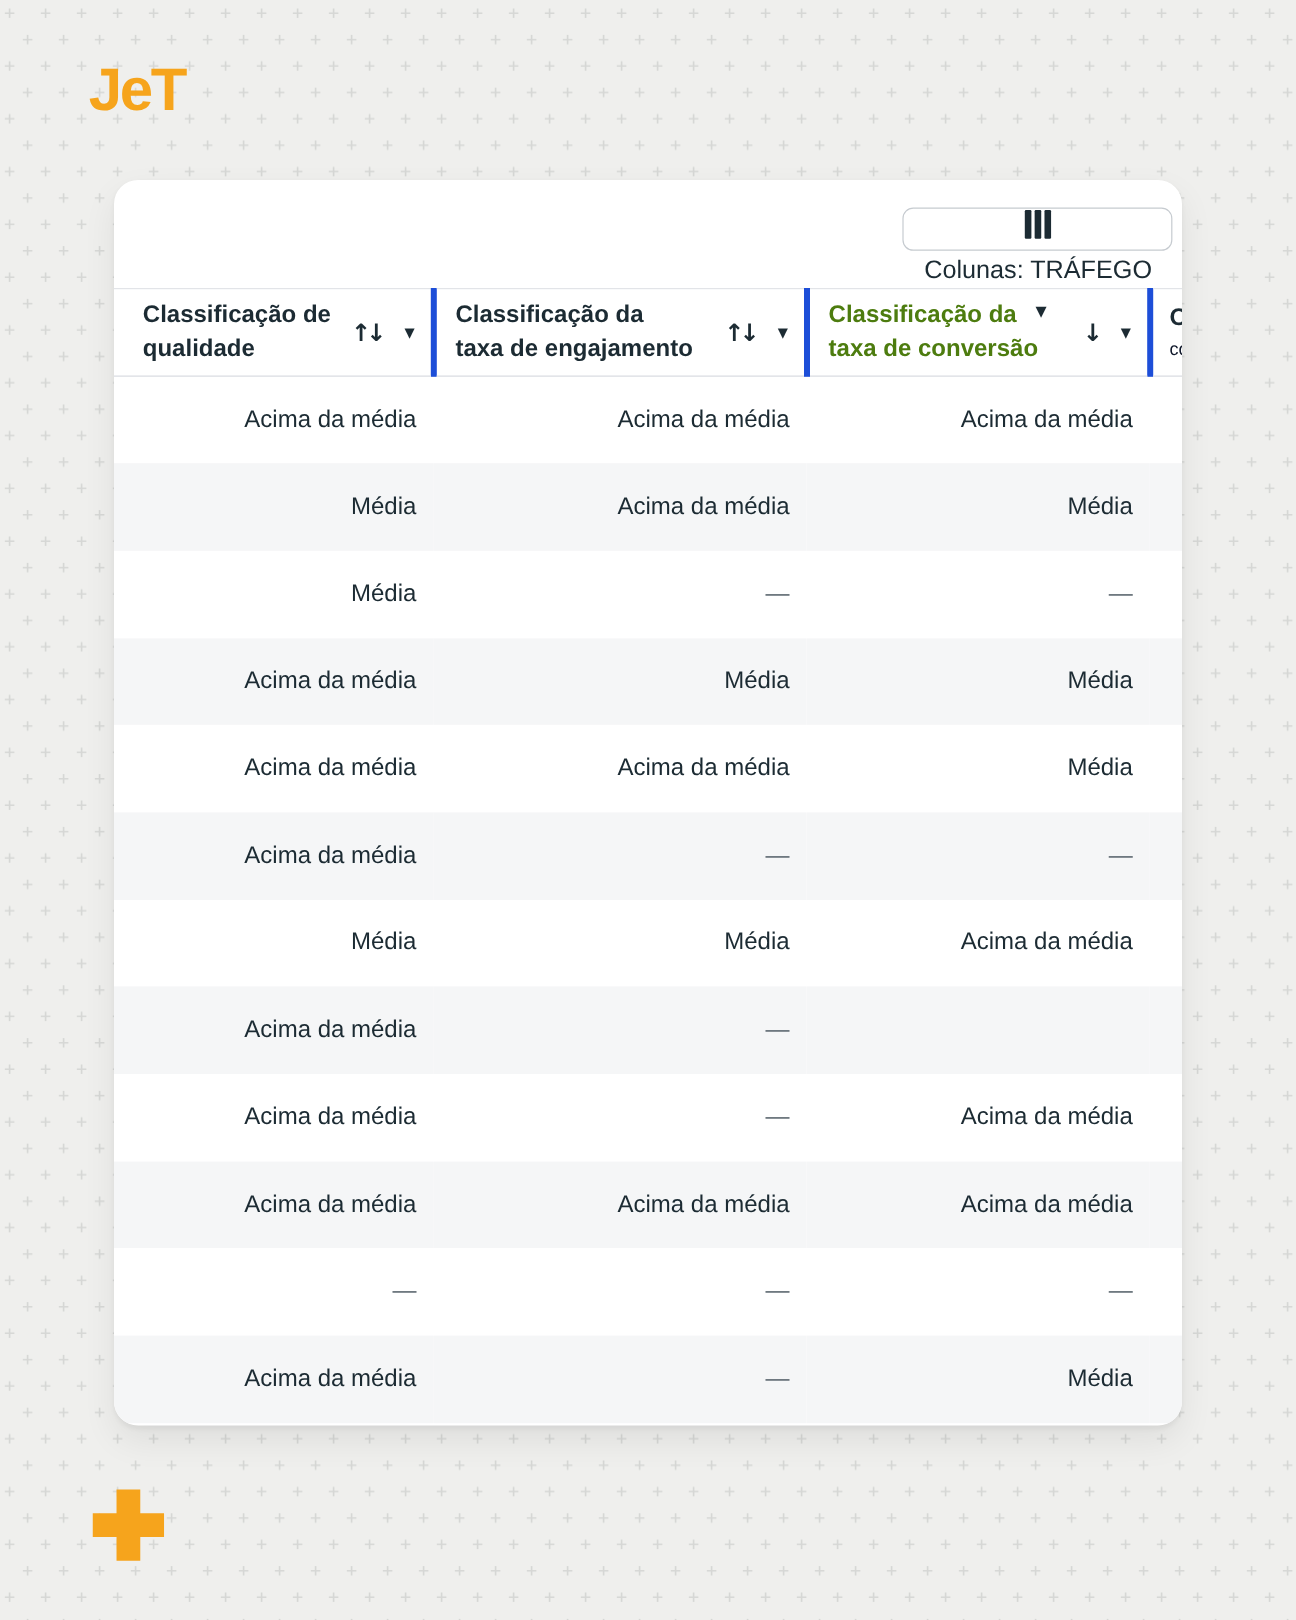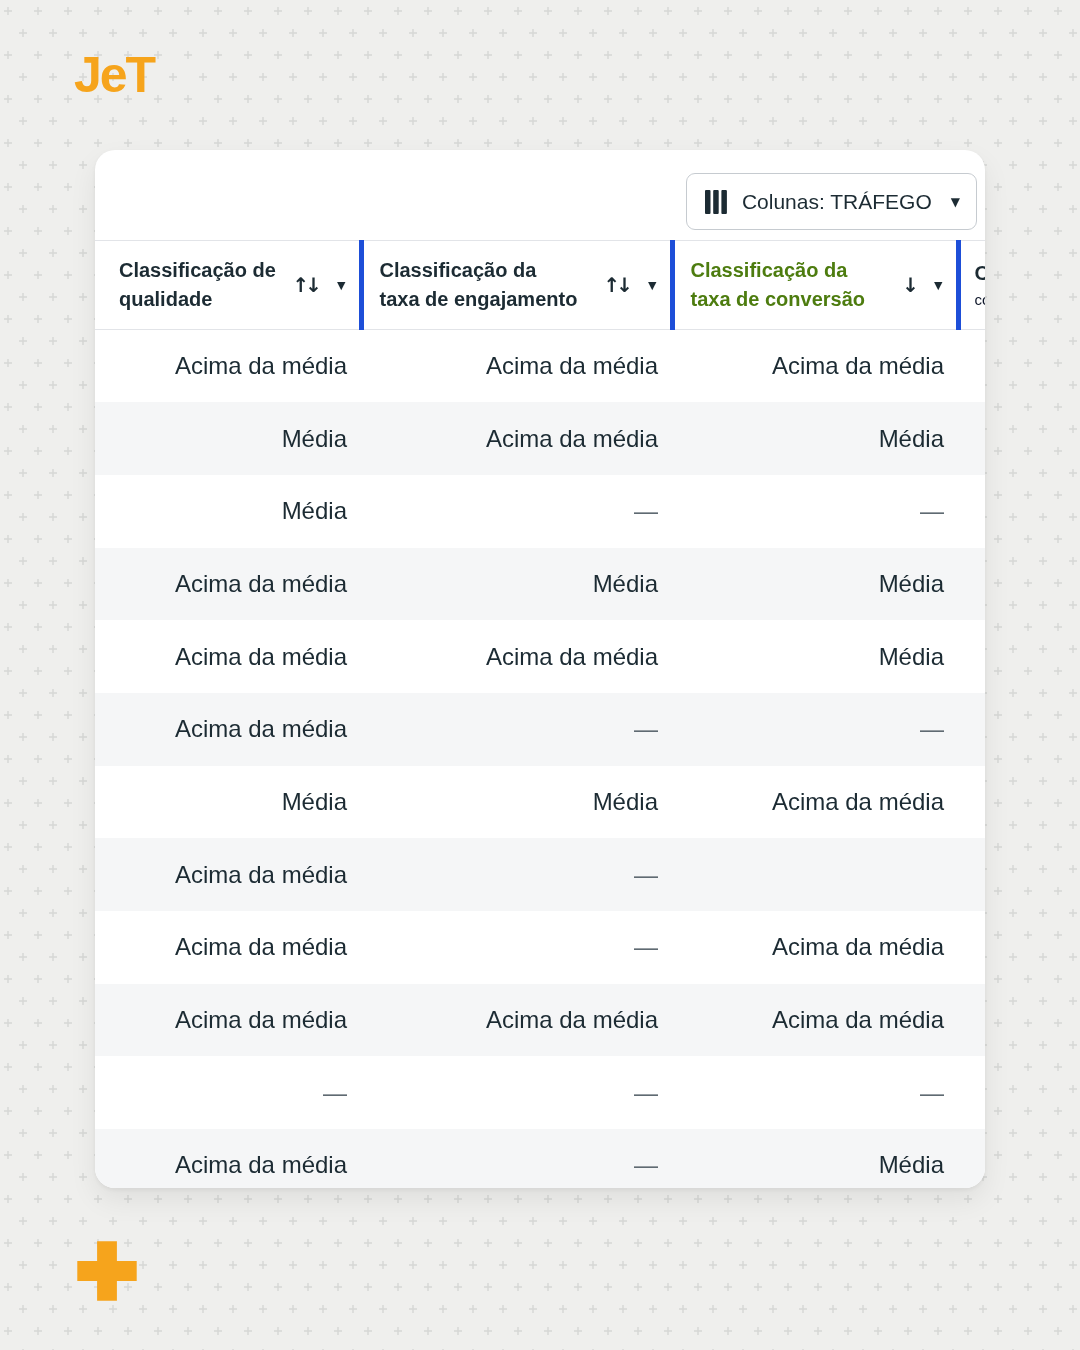--- a/index.html
+++ b/index.html
@@ -24,52 +24,52 @@
     position: absolute; left: 95px; top: 150px;
     width: 890px; height: 1038px;
     background: #ffffff; border-radius: 20px;
     box-shadow: 0 2px 4px rgba(0,0,0,.05), 0 12px 28px rgba(0,0,0,.07);
     overflow: hidden;
   }
 
   
   .toolbar { height: 90px; position: relative; }
   .columns-btn {
-    position: absolute; right: 8px; top: 23px; height: 57px;
+    position: absolute; right: 8px; top: 23px; height: 36px;
     display: flex; align-items: center; gap: 14px;
     padding: 0 16px 0 17px;
     background: #fff; border: 1px solid #c6cbd0; border-radius: 9px;
-    font-family: inherit; font-size: 21px; color: #1c2b33; cursor: pointer;
+    font-family: inherit; font-size: 21px; color: #1c2b33; cursor: pointer; flex-direction: column;
   }
   .col-icon svg { display: block; }
   .btn-caret { font-size: 12px; color: #1c2b33; margin-left: 5px; font-family: "DejaVu Sans", sans-serif; }
 
   
   table { border-collapse: collapse; table-layout: fixed; width: 890px; }
   thead th {
     border-top: 1px solid #e2e4e8; border-bottom: 1px solid #e2e4e8;
-    height: 89px; padding: 0; text-align: left; vertical-align: middle;
+    height: 73px; padding: 0; text-align: left; vertical-align: middle;
     font-size: 20px; font-weight: 700; color: #1c2b33; margin-top: 44px;
   }
   thead th + th { border-left: 5px solid #1d4ed8; }
   .th-inner { display: flex; align-items: center; justify-content: space-between; padding: 0 13px 0 24px; }
   th.c2 .th-inner, th.c3 .th-inner { padding-left: 16px; }
   .th-label { line-height: 1.45; max-width: 200px; }
   th.active .th-label { color: #4d7c0f; }
   .sort-group { display: flex; align-items: center; gap: 15px; color: #1c2b33; flex: none; }
   .sort-arrows { font-size: 20px; letter-spacing: -4px; font-family: "DejaVu Sans", sans-serif; padding-right: 4px; }
   .th-caret { font-size: 11px; font-family: "DejaVu Sans", sans-serif; }
   th.clipped .th-inner { display: block; padding: 0 0 0 14px; }
   .clip-label { font-size: 20px; font-weight: 700; color: #1c2b33; line-height: 1.35; white-space: nowrap; }
   .clip-sub { font-size: 15px; font-weight: 400; color: #0f172a; white-space: nowrap; }
 
   tbody td {
     height: 72.7px; padding: 0 14px 0 0;
     text-align: right; vertical-align: middle;
-    font-size: 24px; color: #1c2b33;
+    font-size: 20px; color: #1c2b33;
   }
   tbody tr:nth-child(even) { background: #f5f6f7; }
   tbody td.dash { color: #5f6a72; }
 
   
   .footer { position: absolute; left: 74px; top: 1238px; display: flex; align-items: center; gap: 38px; }
   .plus-icon svg { display: block; }
   .footer-label { font-size: 31px; font-weight: 700; letter-spacing: 11px; color: #4c5054; }
 </style>
 </head>

